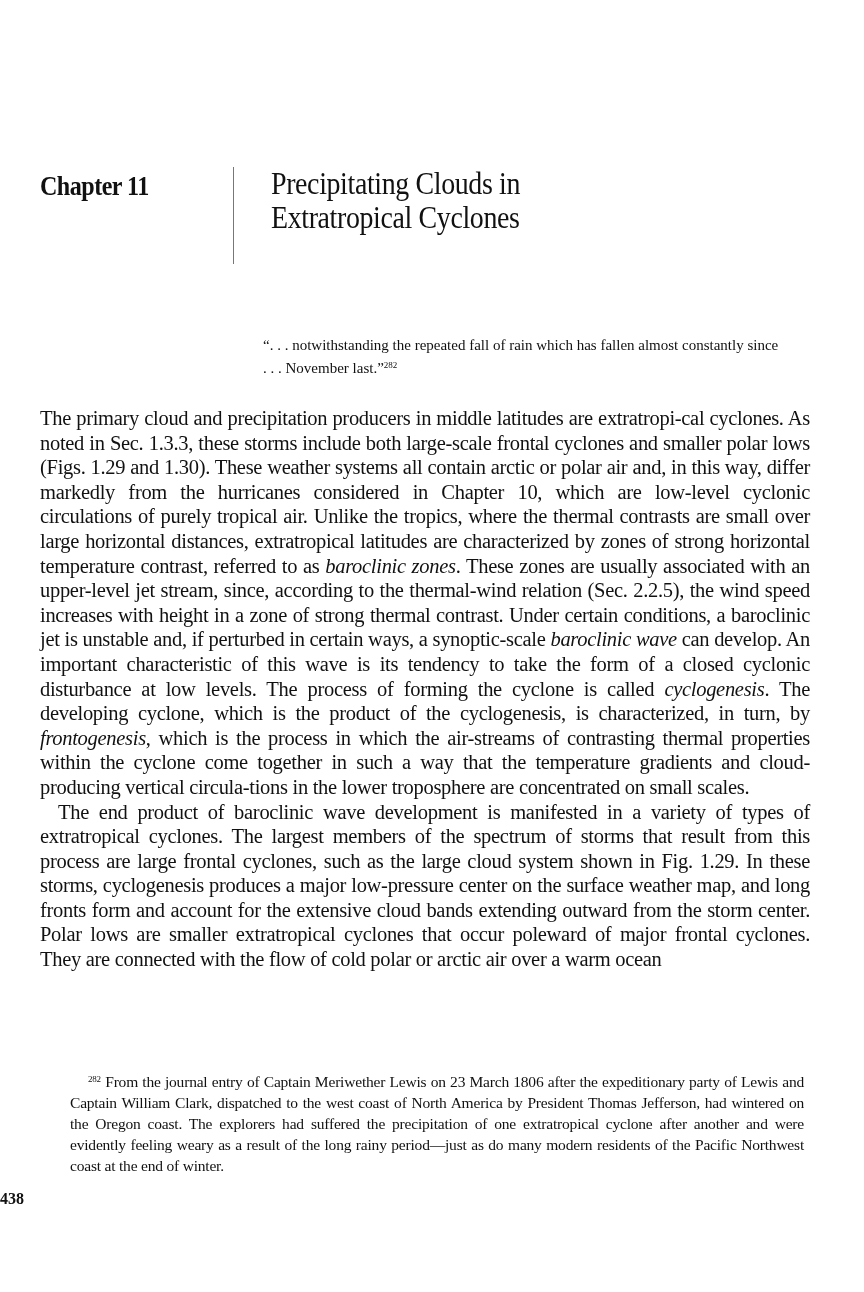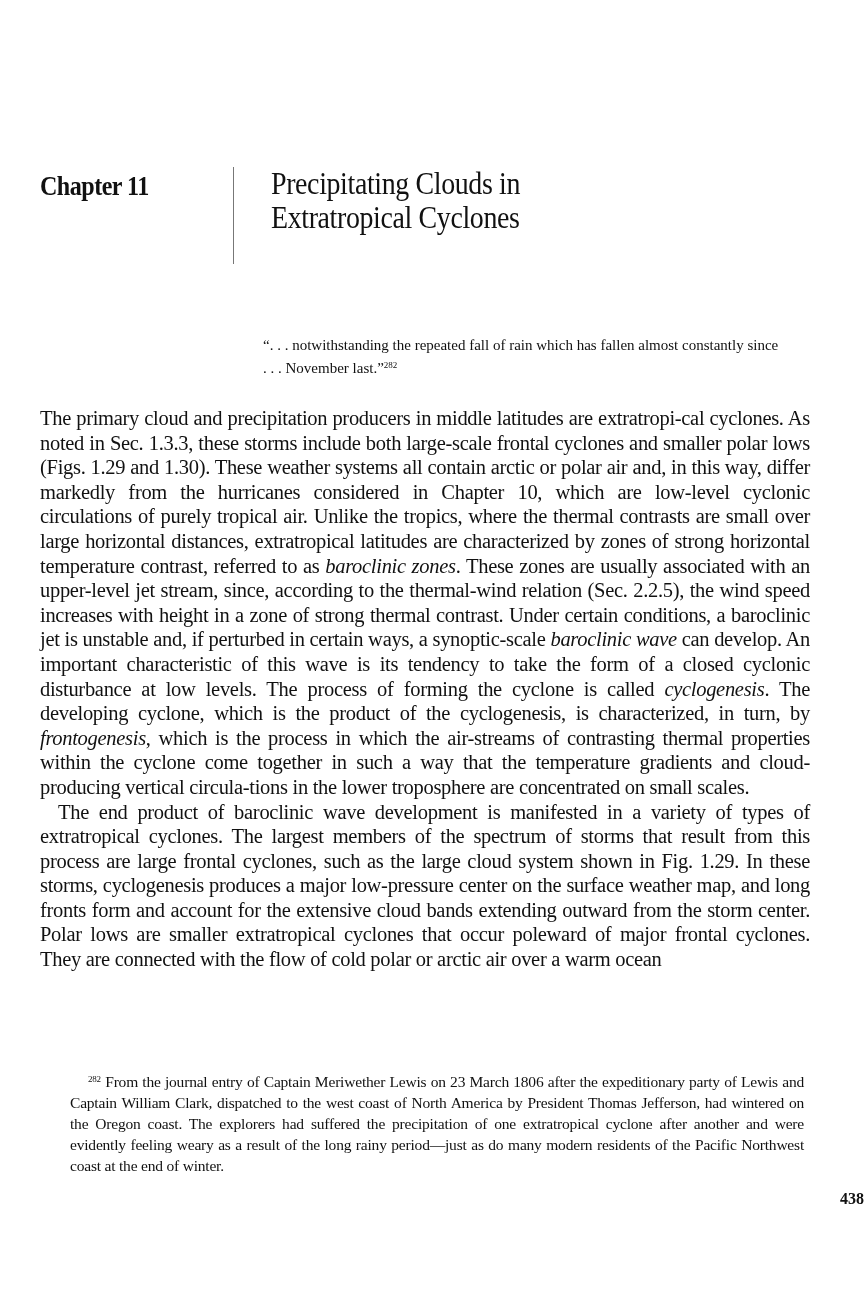--- a/index.html
+++ b/index.html
@@ -33,21 +33,21 @@
     }
     .body-text p { margin: 0; }
     .body-text p.indent { text-indent: 18px; }
     .footnote {
       position: absolute; left: 70px; top: 1069px; width: 734px;
       font-size: 15.5px; line-height: 21px; text-align: justify; letter-spacing: -0.2px;
     }
     .footnote .fn-line1 { text-indent: 18px; }
     .footnote .fn-sup { font-size: 9px; vertical-align: 5px; }
     .page-number {
-      position: absolute; left: 0; width: 864px; top: 1190px; text-align: right;
+      position: absolute; left: 0; width: 864px; top: 1190px; text-align: left;
       font-size: 16px; font-weight: bold;
     }
     em { font-style: italic; }
   </style>
 </head>
 <body>
 
 <div class="chapter-label">Chapter 11</div>
 <div class="vrule"></div>
 <div class="chapter-title">

